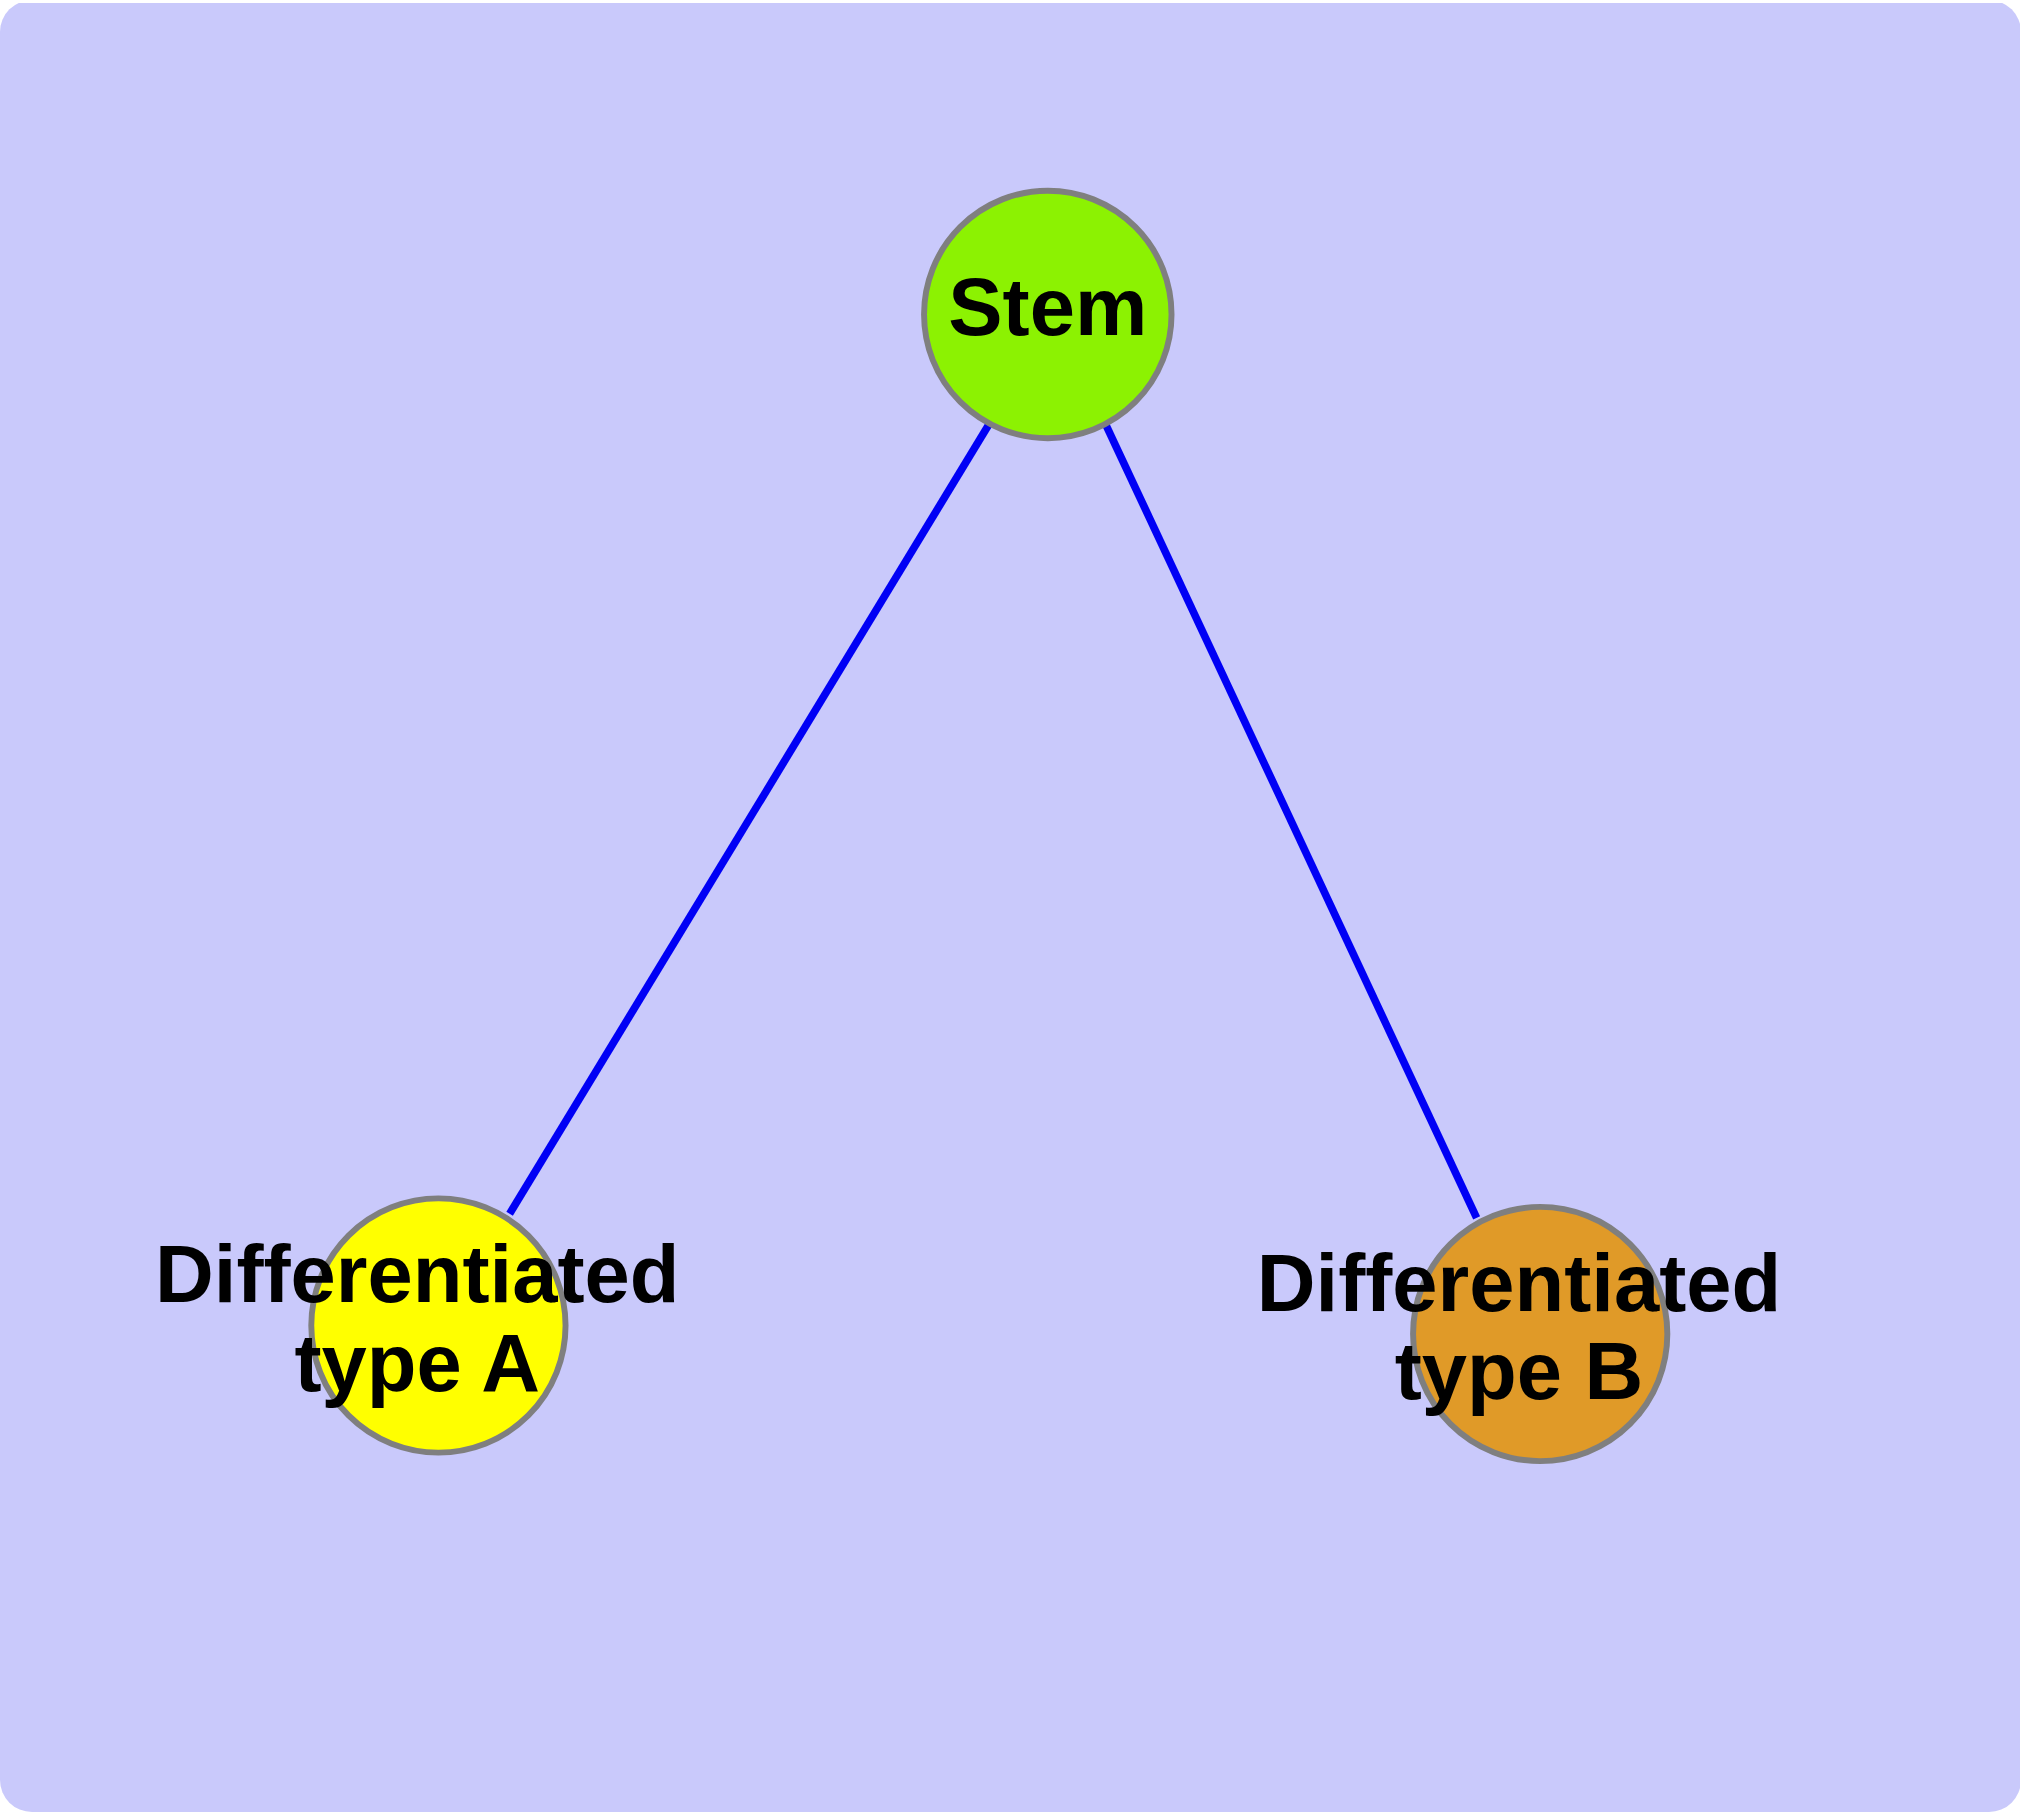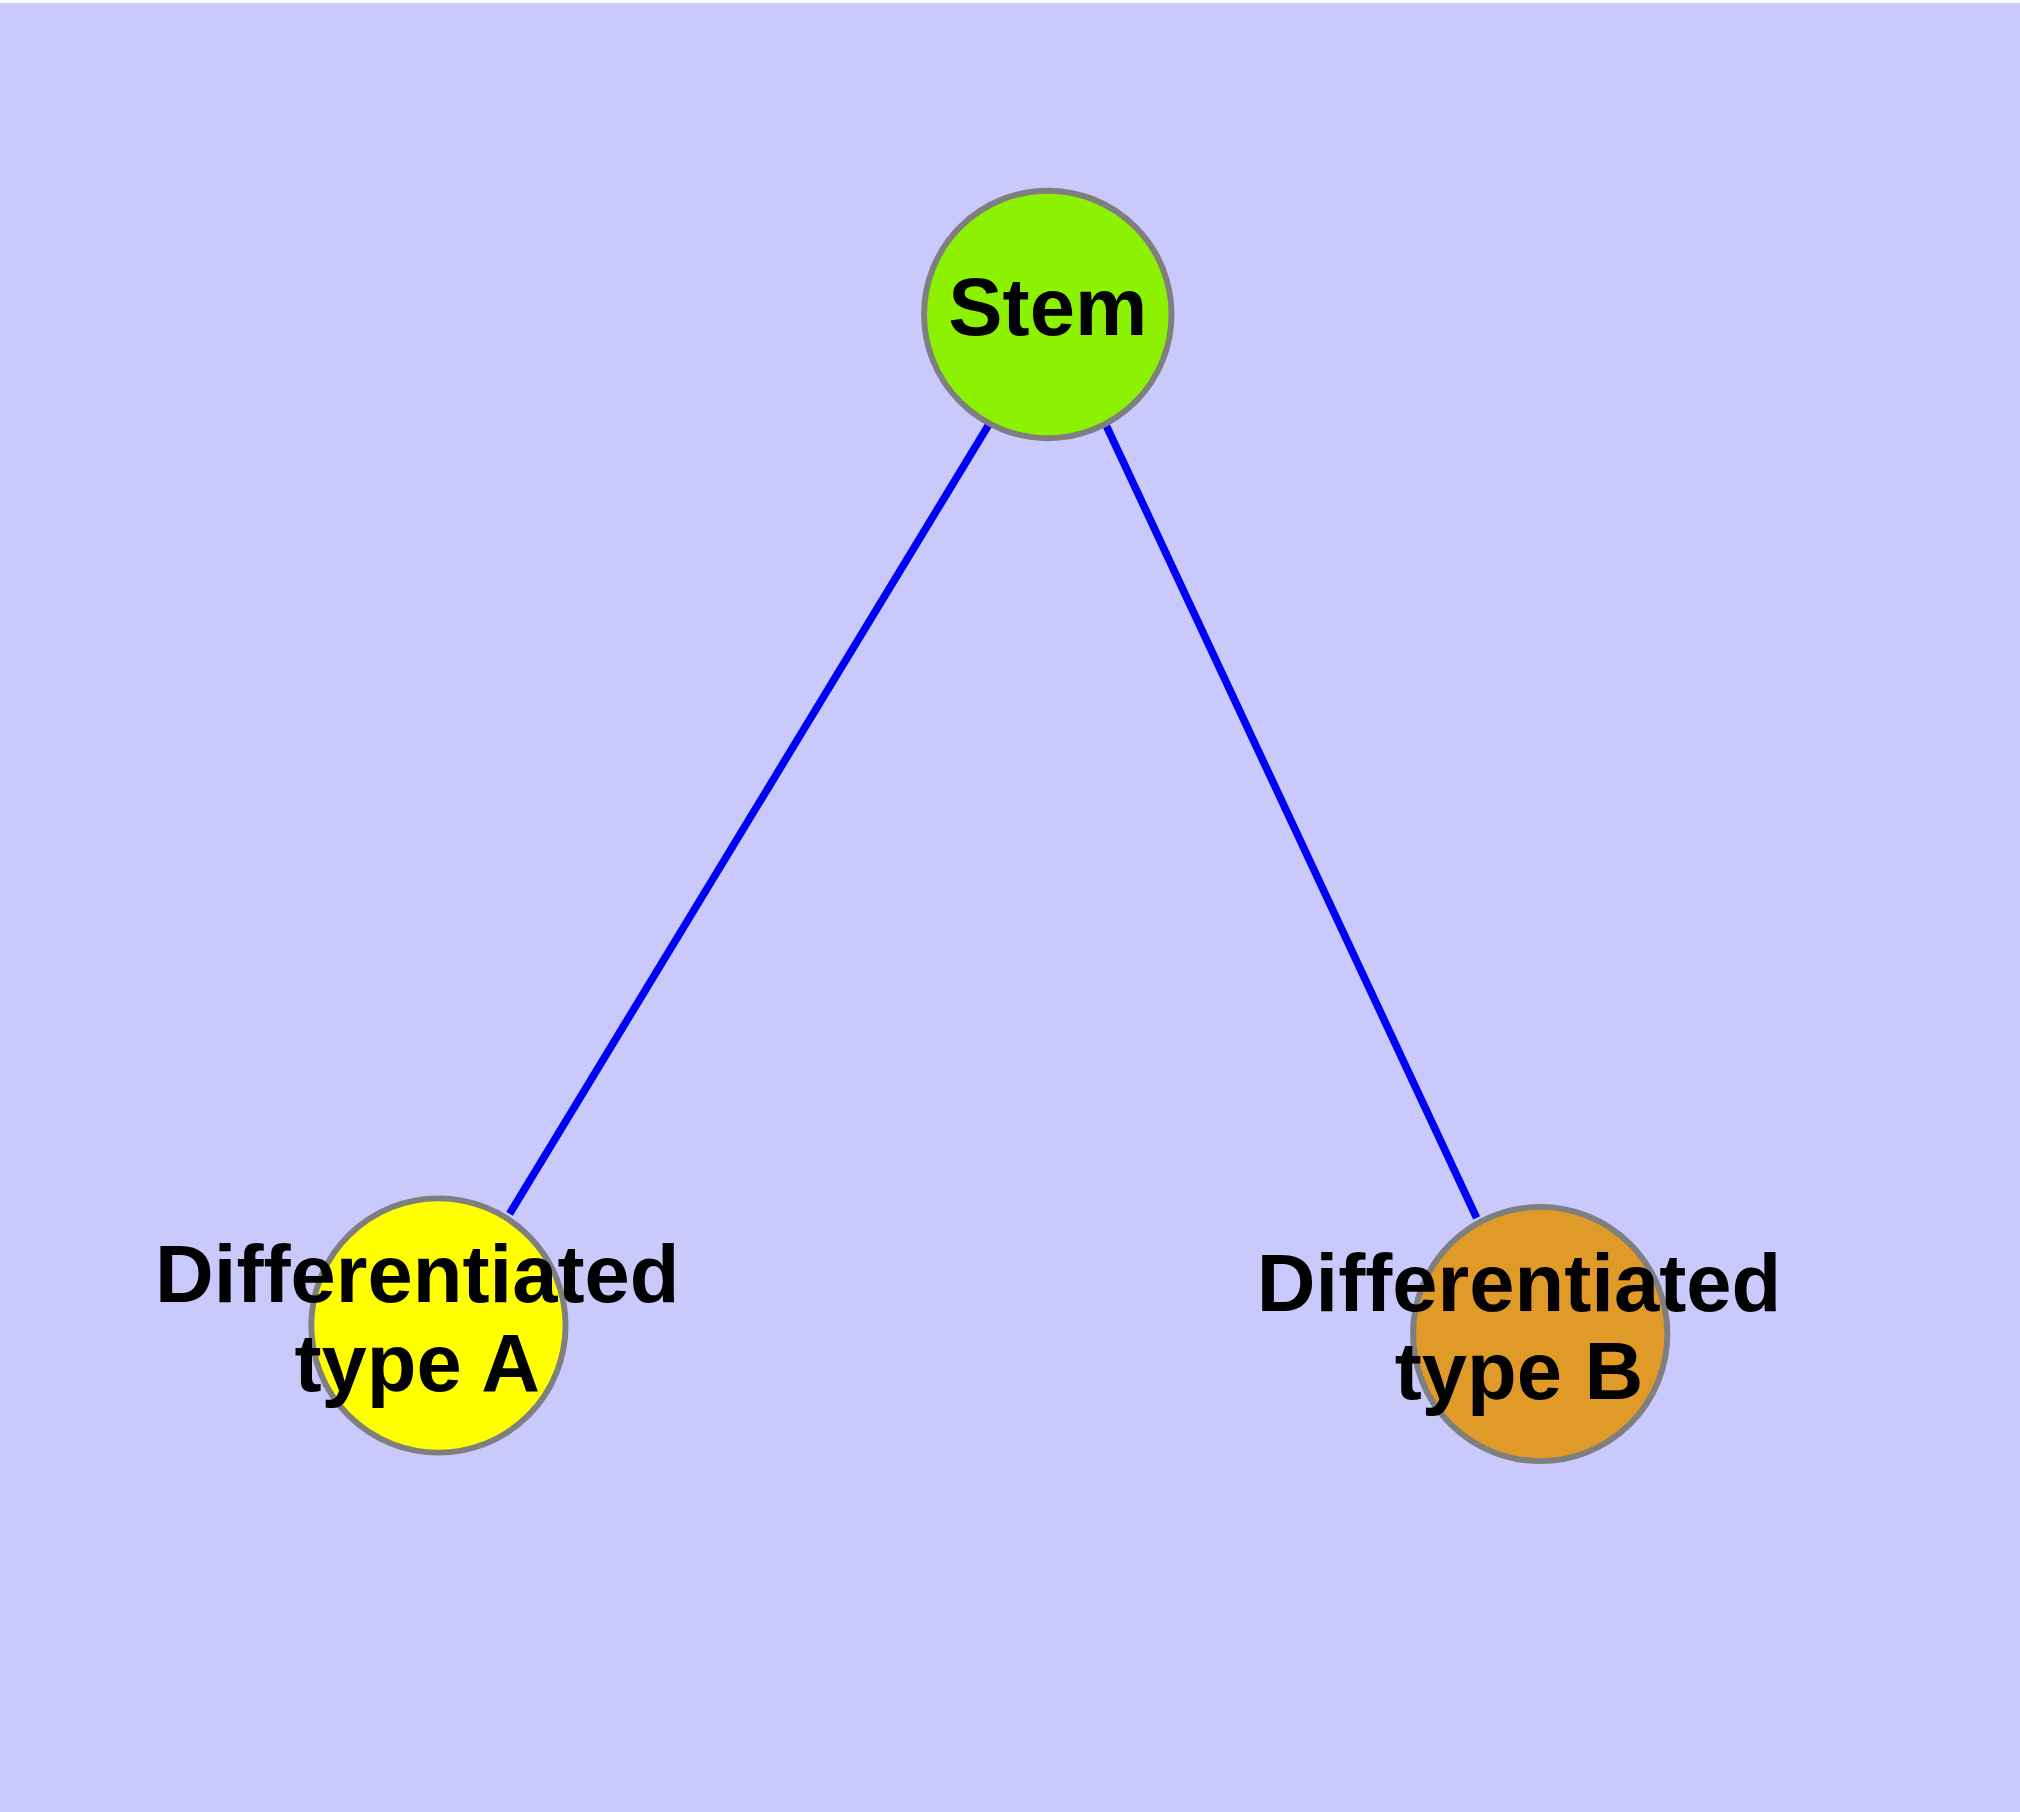--- a/index.html
+++ b/index.html
@@ -33,21 +33,21 @@
   .node-label {
     font-weight: bold;
     fill: #000000;
     text-anchor: middle;
     dominant-baseline: middle;
   }
 </style>
 </head>
 <body>
 
-<div id="stage" style="width: 2021px; height: 1812px; background: rgb(255, 255, 255);">
+<div id="stage" style="width: 2021px; height: 1812px; background: rgb(255, 255, 255); border-radius: 32px;">
 
   <div id="canvas-bg" style="background: rgb(201, 201, 251); width: 2021px; height: 1809px;"></div>
 
   <svg id="graph-svg" viewBox="0 0 2384 2138">
 
     <g>
       <line class="graph-edge" id="edge-0" x1="1167" y1="500" x2="601" y2="1432" stroke="#0000f5" stroke-width="9" stroke-linecap="butt"></line>
       <line class="graph-edge" id="edge-1" x1="1304" y1="500" x2="1742" y2="1437" stroke="#0000f5" stroke-width="9" stroke-linecap="butt"></line>
     </g>
 

